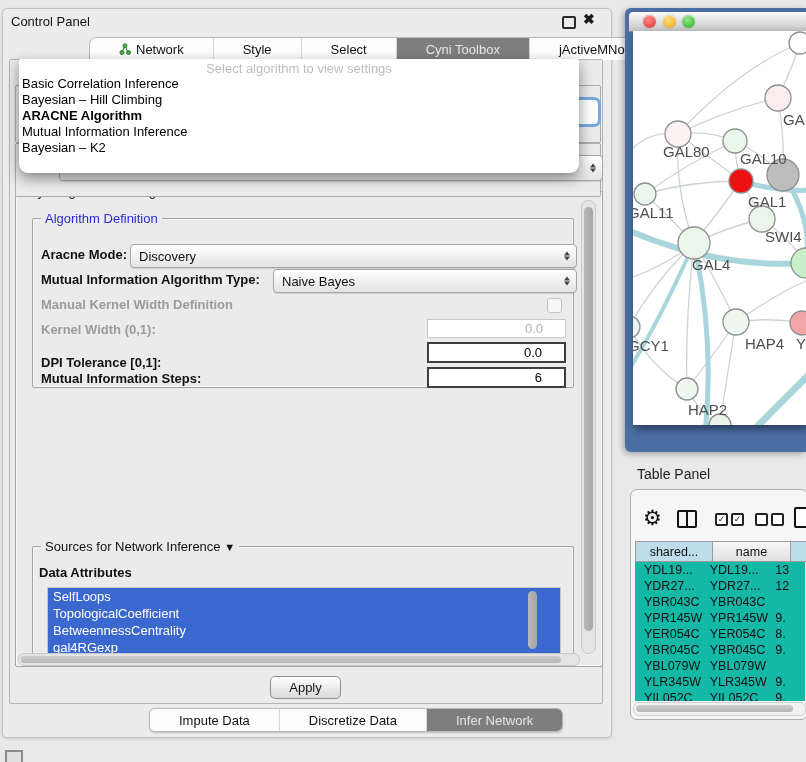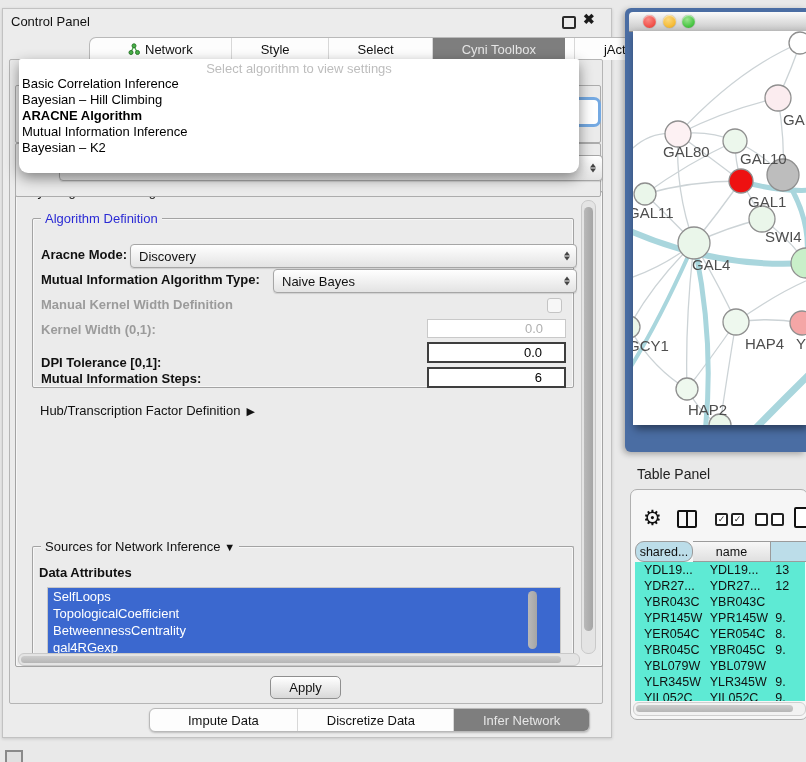--- a/index.html
+++ b/index.html
@@ -1,30 +1,30 @@
 <!DOCTYPE html>
 <html><head>
 <meta charset="utf-8">
 <style>
   html,body{margin:0;padding:0;}
   #root{position:relative;width:806px;height:762px;background:#e9e9e9;overflow:hidden;
         font-family:"Liberation Sans",sans-serif;color:#111;}
   .abs{position:absolute;}
   
   #cwin{left:2px;top:8px;width:608px;height:728px;background:#ececec;border:1px solid #c2c2c2;
-        border-radius:0;box-shadow:0 1px 3px rgba(0,0,0,.15);}
+        border-radius:5px;box-shadow:0 1px 3px rgba(0,0,0,.15);}
   .win-title{font-size:13px;color:#111;}
   #float-icon{left:559px;top:7px;width:10px;height:9px;border:2px solid #2b2b2b;border-radius:2px;cursor:pointer;}
   #close-icon{left:580px;top:2px;font-size:14px;font-weight:bold;color:#1b1b1b;cursor:pointer;}
   
   .tabstrip{display:flex;background:#fdfdfd;border:1px solid #b9b9b9;border-bottom:none;
             border-radius:7px 7px 0 0;overflow:hidden;font-size:13px;height:22px;}
   .tabstrip.bottom{border-radius:6px;border-bottom:1px solid #b9b9b9;box-shadow:0 1px 2px rgba(0,0,0,.2);}
   .tab{display:flex;align-items:center;justify-content:center;padding:0 29px;border-left:1px solid #d8d8d8;
-       white-space:nowrap;cursor:pointer;color:#111;margin-left:9px;}
+       white-space:nowrap;cursor:pointer;color:#111;}
   .tab:first-child{border-left:none;}
   .tab.sel{background:#7e7e7e;color:#e6e6e6;}
   .tab .ticon{margin-right:5px;display:inline-flex;}
   
   #content{left:6px;top:50px;width:592px;height:643px;background:#ebebeb;border:1px solid #b5b5b5;border-radius:2px;}
   
   .gfrag{border:1px solid #acacac;border-radius:2px;background:#ebebeb;}
   .bluecombo{border:3px solid #74a9e2;border-radius:7px;background:#fff;}
   .combo{border:1px solid #a6a6a6;border-radius:4px;background:linear-gradient(#ffffff,#e3e3e3);
          display:flex;align-items:center;font-size:13px;padding-left:8px;cursor:pointer;
@@ -76,21 +76,21 @@
   .colsplit{width:16px;height:14px;border:2px solid #111;border-radius:2px;cursor:pointer;}
   .colsplit i{display:block;width:2px;height:100%;background:#111;margin:0 auto;}
   .cb{position:absolute;width:9px;height:9px;border:2px solid #222;border-radius:2px;font-size:9px;line-height:9px;
       text-align:center;color:#222;cursor:pointer;background:#fff;}
   .doc{width:12px;height:17px;border:2px solid #111;border-radius:2px;background:#fff;cursor:pointer;}
   .thead{position:absolute;display:flex;left:4px;top:51px;height:21px;}
   .hcell{box-sizing:border-box;border:1px solid #9b9b9b;border-left:none;display:flex;align-items:center;
          justify-content:center;font-size:12.5px;background:linear-gradient(#f7f7f7,#e0e0e0);cursor:pointer;}
   .hcell:first-child{border-left:1px solid #9b9b9b;}
   .hcell.hsel{background:#bcdde9;}
-  #tbody{left:4px;top:72px;width:170px;height:139px;background:#5eead4;overflow:hidden;}
+  #tbody{left:4px;top:72px;width:170px;height:139px;background:#14b8a6;overflow:hidden;}
   .trow{display:flex;height:16px;line-height:16px;cursor:pointer;}
   .tcell{font-size:12.5px;white-space:nowrap;overflow:hidden;}
   .tcell.c0{width:78px;padding-left:9px;box-sizing:border-box;}
   .tcell.c1{width:78px;padding-left:7px;box-sizing:border-box;}
   .tcell.c2{width:40px;padding-left:5px;box-sizing:border-box;}
   #corner-icon{left:5px;top:750px;width:14px;height:12px;border:2px solid #8a8a8a;background:#e0e0e0;}
 </style>
 </head>
 <body>
 
@@ -181,23 +181,20 @@
         <span class="lbl b dis" style="left:8px;top:103px;">Kernel Width (0,1):</span>
         <input class="fld disf" style="left: 394px; top: 100px; width: 139px; height: 19px;" readonly="" value="0.0">
 
         <span class="lbl b" style="left:8px;top:136px;">DPI Tolerance [0,1]:</span>
         <input class="fld" style="left: 394px; top: 123px; width: 139px; height: 21px;" readonly="" value="0.0">
 
         <span class="lbl b" style="left:8px;top:152px;">Mutual Information Steps:</span>
         <input class="fld" style="left: 394px; top: 148px; width: 139px; height: 21px;" readonly="" value="6">
       </div>
 
-      <div class="abs" style="left:24px;top:211px;font-size:13px;">
-        <span>Hub/Transcription Factor Definition</span><span class="expander">▶</span>
-      </div>
 
 
       <div class="abs group" style="left:16px;top:354px;width:540px;height:112px;border-bottom:none;">
         <span class="gtitle"><span>Sources for Network Inference</span> <span style="font-size:11px;">▼</span></span>
         <span class="lbl b" style="left:6px;top:18px;">Data Attributes</span>
         <div class="abs" id="attrlist" style="left:14px;top:40px;width:512px;height:70px;">
             <div class="attr-item">SelfLoops</div>
             <div class="attr-item">TopologicalCoefficient</div>
             <div class="attr-item">BetweennessCentrality</div>
             <div class="attr-item">gal4RGexp</div>
@@ -311,21 +308,21 @@
     <div class="abs colsplit" style="left:46px;top:20px;">
         <i></i>
       </div>
     <span class="cb" style="left:84px;top:23px;">✓</span>
     <span class="cb" style="left:100px;top:23px;">✓</span>
     <span class="cb" style="left:124px;top:23px;"></span>
     <span class="cb" style="left:140px;top:23px;"></span>
     <div class="abs doc" style="left:163px;top:17px;"></div>
 
     <div class="thead">
-      <div class="hcell hsel" style="width:58px;border-radius:9px;">shared...</div>
+      <div class="hcell hsel" style="width:78px;">shared...</div>
       <div class="hcell" style="width:78px;">name</div>
       <div class="hcell hsel" style="width:40px;"></div>
     </div>
 
     <div id="tbody" class="abs">
         <div class="trow">
           <div class="tcell c0">YDL19...</div>
           <div class="tcell c1">YDL19...</div>
           <div class="tcell c2">13</div>
         </div>

